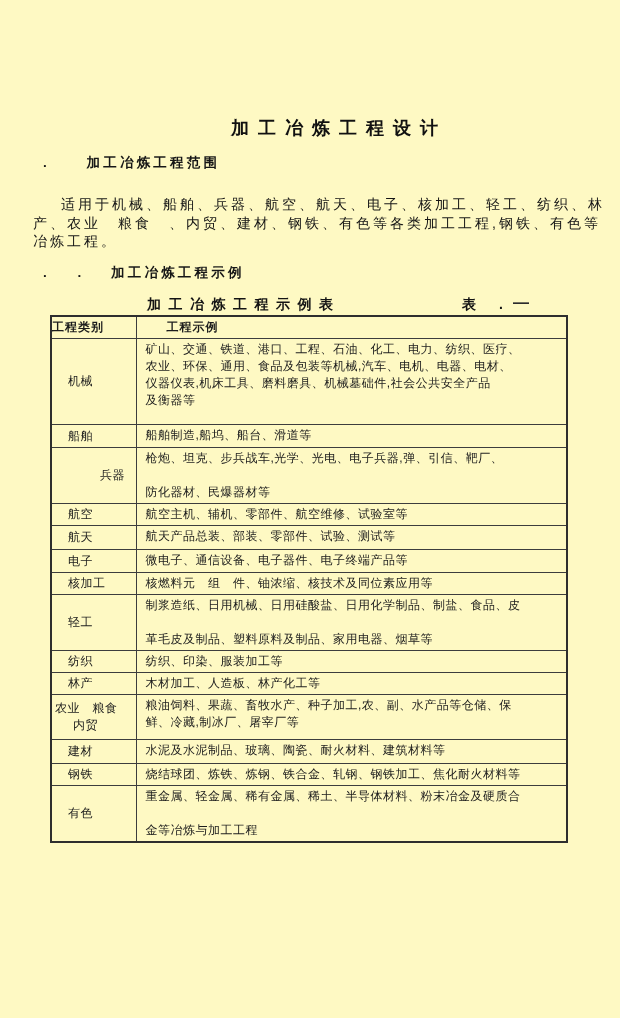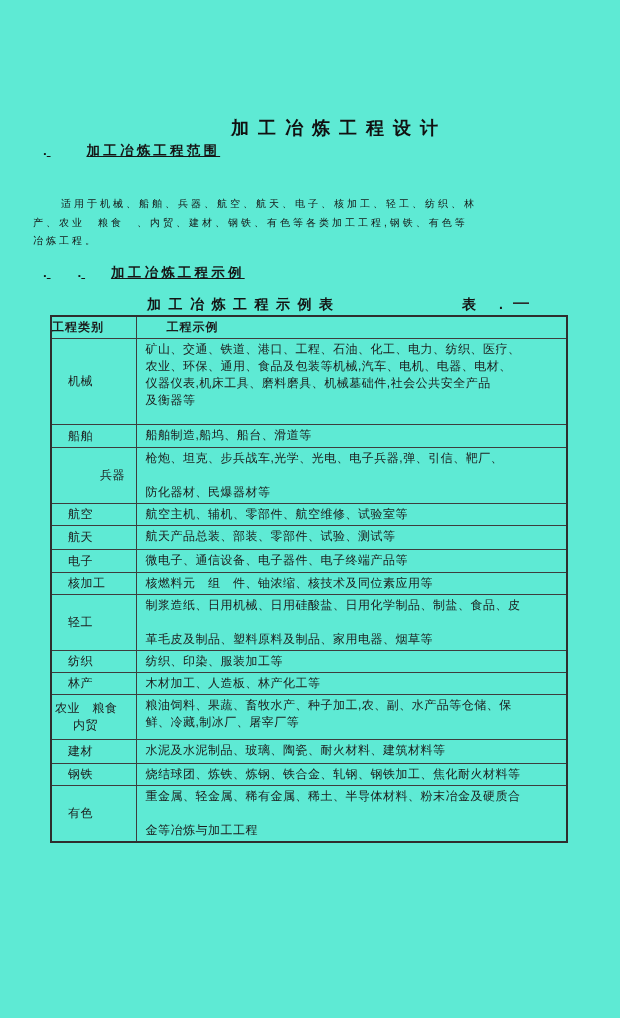--- a/index.html
+++ b/index.html
@@ -1,20 +1,20 @@
 <!DOCTYPE html>
 <html><head>
 <meta charset="utf-8">
 <style>
   html, body { margin: 0; padding: 0; background: #ffffff; }
   .page {
     position: relative;
     width: 620px;
     height: 1018px;
-    background: #5eead4;
+    background: #fef9c3;
     font-family: "Liberation Sans", "DejaVu Sans", sans-serif;
     color: #1a1a1a;
     overflow: hidden;
   }
 
   .doc-title {
     position: absolute;
     top: 116px;
     left: 0;
     width: 620px;
@@ -24,32 +24,32 @@
     font-size: 18px;
     font-weight: bold;
     letter-spacing: 9px;
     color: #111;
     margin: 0;
   }
 
   .h2 { position: absolute; left: 43px; font-size: 13.5px; font-weight: bold; color: #161616; white-space: nowrap; }
   .h2 .dot { display: inline-block; font-weight: bold; }
   .h2 .h2-text { letter-spacing: 3.2px; }
-  .h2-1 { top: 142px; text-decoration: underline; }
+  .h2-1 { top: 154px; }
   .h2-1 .h2-text { margin-left: 36px; }
-  .h2-2 { top: 264px; text-decoration: underline; }
+  .h2-2 { top: 264px; }
   .h2-2 .dot-b { margin-left: 27px; }
   .h2-2 .h2-text { margin-left: 26px; }
 
   .para {
     position: absolute;
     top: 195px;
     left: 33px;
     width: 522px;
-    font-size: 10px;
+    font-size: 14px;
     letter-spacing: 3px;
     line-height: 18.5px;
     color: #151515;
   }
   .pline { white-space: nowrap; }
   .pline-1 { text-indent: 28px; }
 
   .caption-row { position: absolute; top: 296px; left: 0; width: 620px; height: 20px; }
   .caption {
     position: absolute; left: 147px; top: 0;

